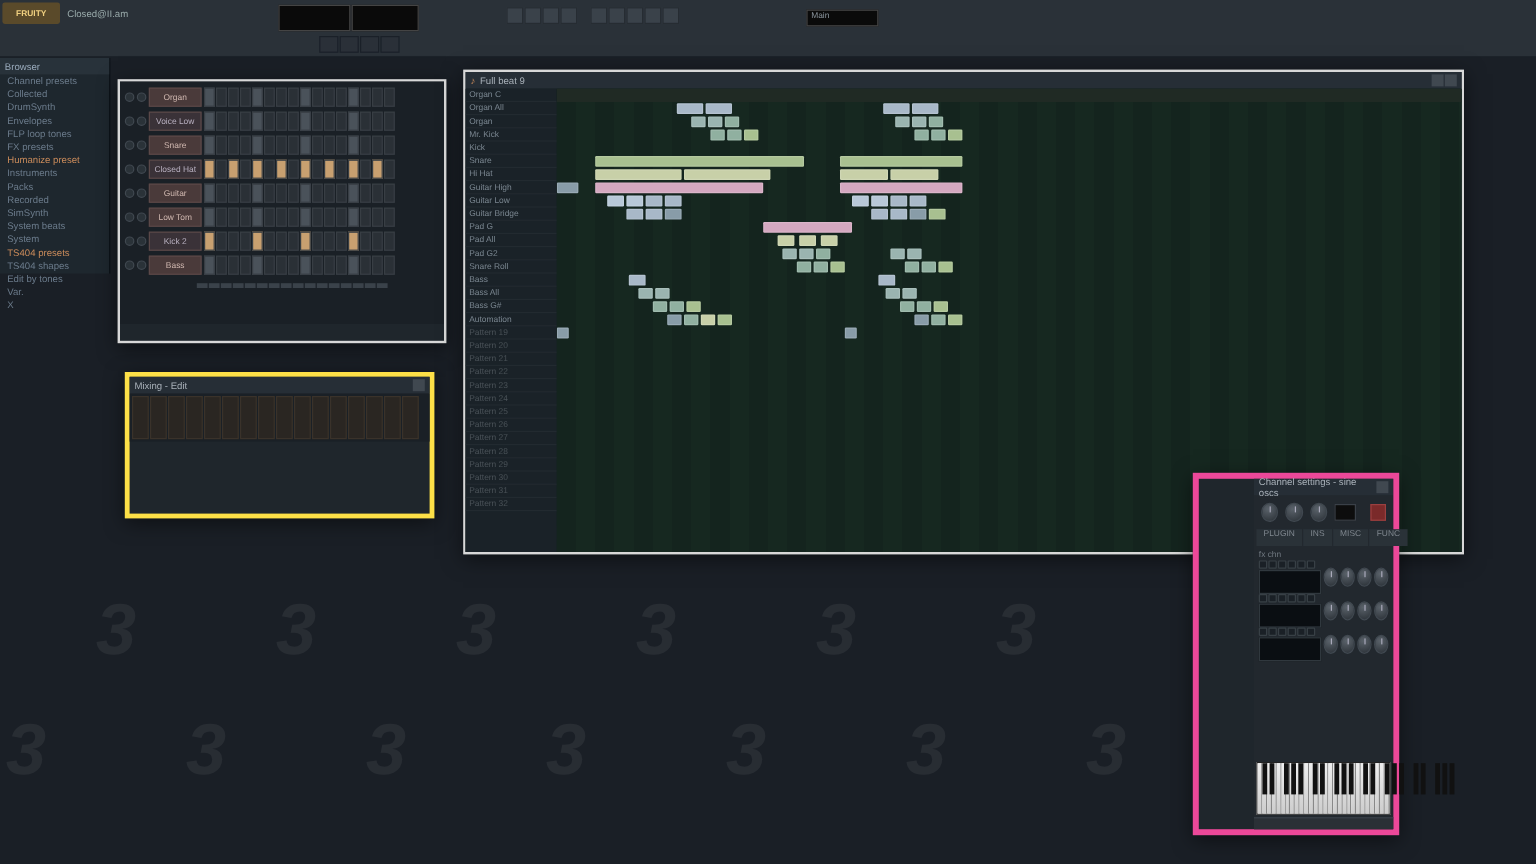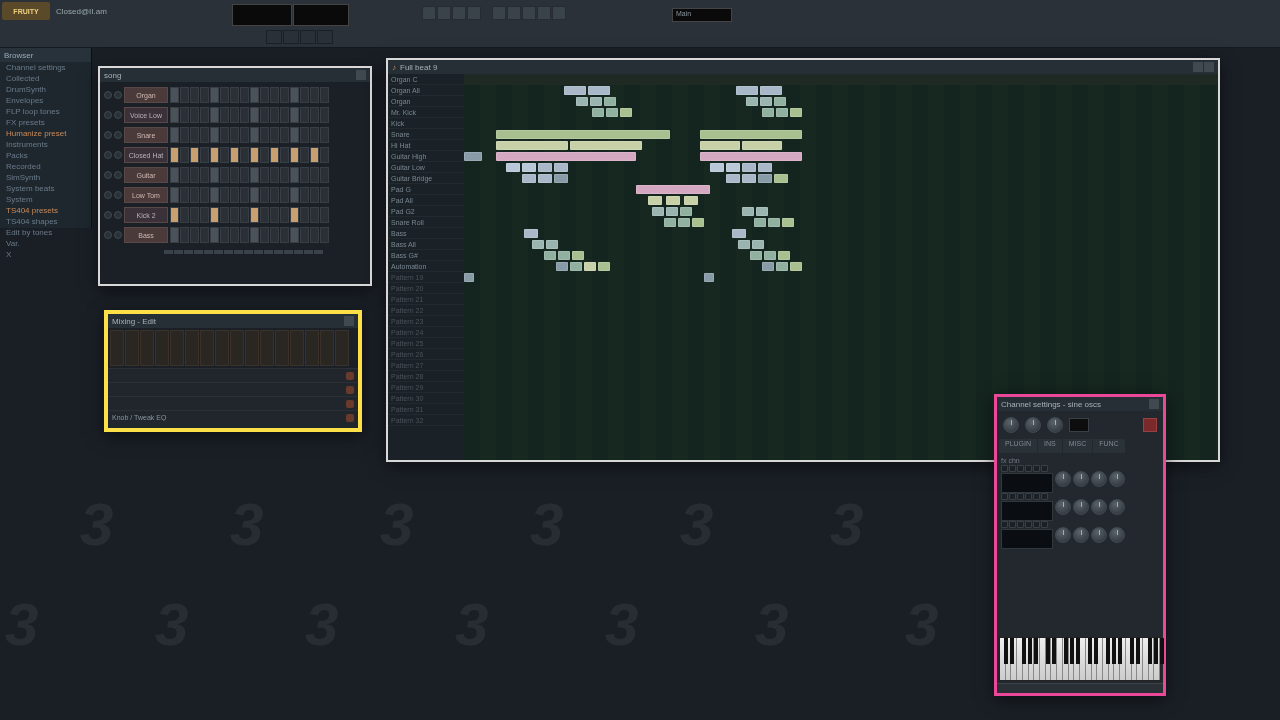--- a/index.html
+++ b/index.html
@@ -61,21 +61,21 @@
 .pl-tracks{width:76px;background:#1a2228;overflow:hidden;}
 .pl-track{height:11px;border-bottom:1px solid #222a30;padding:0 3px;font-size:7px;color:#7a8690;white-space:nowrap;overflow:hidden;display:flex;align-items:center;cursor:pointer;}
 .pl-track.dim{color:#4a5258;}
 .pl-grid{flex:1;position:relative;background:repeating-linear-gradient(90deg,#14241e 0 16px,#162820 16px 32px),repeating-linear-gradient(0deg,rgba(0,0,0,.15) 0 11px,transparent 11px 22px);overflow:hidden;}
 .pl-ruler{position:absolute;top:0;left:0;right:0;height:11px;background:#202a24;z-index:2;}
 .clip{position:absolute;height:9px;border-radius:1px;box-shadow:inset 0 0 0 1px rgba(255,255,255,.15);cursor:pointer;}
 .c1{background:#b8c8d8;}.c2{background:#9ab4b0;}.c3{background:#a8c090;}.c4{background:#d4a8c0;}
 .c5{background:#a8b8c8;}.c6{background:#c8d0a8;}.c7{background:#889ca8;}.c8{background:#90b0a0;}
 
 
-.chset{left:994px;top:394px;width:172px;height:302px;border:3px solid #ec4899;}
+.chset{left:994px;top:394px;width:172px;height:302px;border:5px solid #ec4899;padding-left:46px;}
 .chset-body{background:#22282e;height:calc(100% - 14px);display:flex;flex-direction:column;}
 .chset-top{height:28px;display:flex;align-items:center;gap:6px;padding:0 6px;}
 .knob{width:16px;height:16px;border-radius:50%;background:radial-gradient(circle at 40% 30%,#5a626a,#2a3036);border:1px solid #404850;cursor:pointer;position:relative;}
 .knob::after{content:'';position:absolute;left:50%;top:2px;width:1px;height:5px;background:#aab;}
 .chset-tabs{display:flex;gap:1px;height:14px;padding:0 2px;}
 .chset-tabs span{background:#2a3238;color:#808890;padding:1px 6px;font-size:7px;cursor:pointer;}
 .chset-plugin{flex:1;padding:4px;overflow:hidden;}
 .osc-row{display:flex;align-items:center;gap:2px;height:24px;margin-bottom:4px;}
 .osc-wave{width:52px;height:20px;background:#0a0e12;border:1px solid #30383e;}
 .sled{width:7px;height:7px;background:#1a2026;border:1px solid #384046;border-radius:1px;cursor:pointer;}
@@ -133,21 +133,21 @@
     <div class="tbutton"></div>
   </div>
   <div class="toolbar-section" style="left:670px;top:6px;">
     <div style="width:60px;height:14px;background:#0a0a0a;border:1px solid #444;color:#8a949c;font-size:7px;padding:1px 3px;">Main</div>
   </div>
 </div>
 
 <div class="browser">
   <div class="browser-head">Browser</div>
   <div id="browser-list">
-      <div class="browser-item">Channel settings</div>
+      <div class="browser-item">Channel presets</div>
       <div class="browser-item">Collected</div>
       <div class="browser-item">DrumSynth</div>
       <div class="browser-item">Envelopes</div>
       <div class="browser-item">FLP loop tones</div>
       <div class="browser-item">FX presets</div>
       <div class="browser-item hl">Humanize preset</div>
       <div class="browser-item">Instruments</div>
       <div class="browser-item">Packs</div>
       <div class="browser-item">Recorded</div>
       <div class="browser-item">SimSynth</div>
@@ -155,26 +155,20 @@
       <div class="browser-item">System</div>
       <div class="browser-item hl">TS404 presets</div>
       <div class="browser-item">TS404 shapes</div>
       <div class="browser-item">Edit by tones</div>
       <div class="browser-item">Var.</div>
       <div class="browser-item">X</div>
     </div>
 </div>
 
 <div class="win stepseq">
-  <div class="win-title">
-      <div class="left">
-        <span>song</span>
-      </div>
-      <div class="close"></div>
-    </div>
   <div class="stepseq-body" id="ss-body">
       <div class="ss-row">
         <div class="ss-led"></div>
         <div class="ss-led"></div>
         <div class="ss-name">Organ</div>
         <div class="ss-steps">
           <div class="ss-step a"></div>
           <div class="ss-step"></div>
           <div class="ss-step"></div>
           <div class="ss-step"></div>
@@ -391,38 +385,20 @@
       <div class="mix-strip"></div>
       <div class="mix-strip"></div>
       <div class="mix-strip"></div>
       <div class="mix-strip"></div>
       <div class="mix-strip"></div>
       <div class="mix-strip"></div>
       <div class="mix-strip"></div>
       <div class="mix-strip"></div>
       <div class="mix-strip"></div>
       <div class="mix-strip"></div>
-    </div>
-  <div id="mix-rows">
-      <div class="mix-row">
-        <input value="" style="">
-        <div class="dot"></div>
-      </div>
-      <div class="mix-row">
-        <input value="" style="">
-        <div class="dot"></div>
-      </div>
-      <div class="mix-row">
-        <input value="" style="">
-        <div class="dot"></div>
-      </div>
-      <div class="mix-row">
-        <input value="Knob / Tweak EQ" style="">
-        <div class="dot"></div>
-      </div>
     </div>
 </div>
 
 <div class="win playlist">
   <div class="win-title">
       <div class="left">
         <span style="color:#c88a5a">♪</span>
         <span>Full beat 9</span>
       </div>
       <div style="display:flex;gap:1px">

